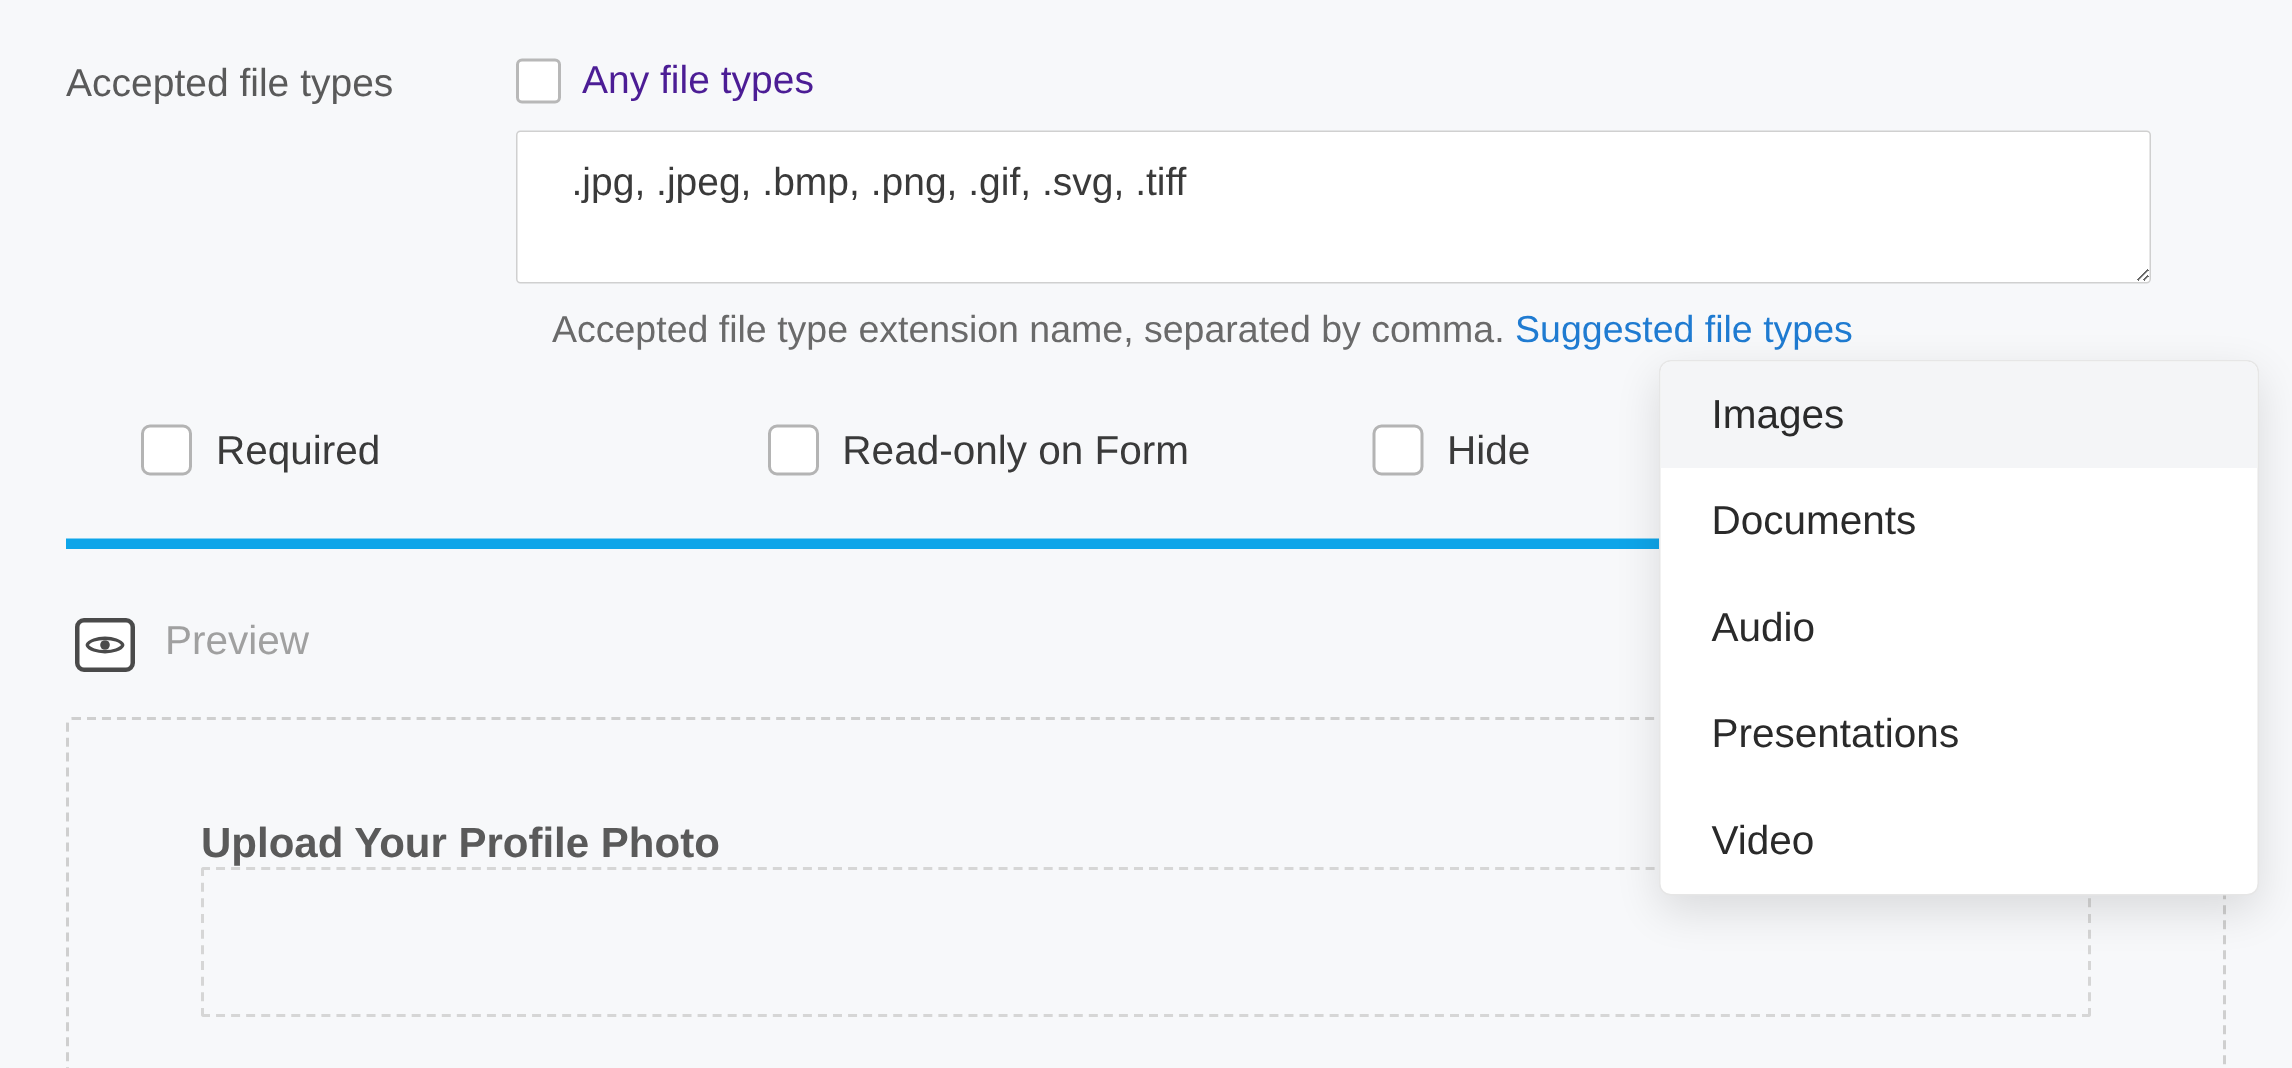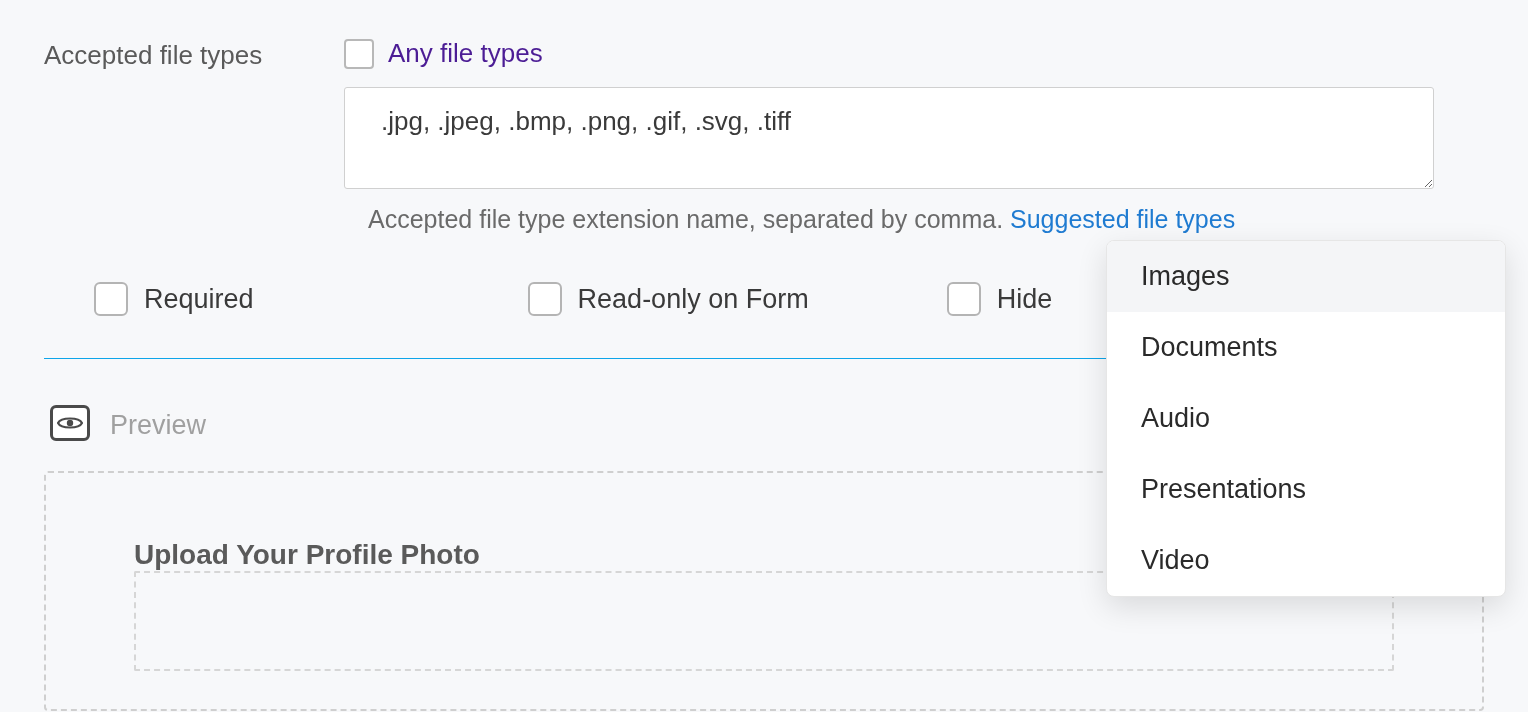--- a/index.html
+++ b/index.html
@@ -75,37 +75,37 @@
     margin-left: 24px;
   }
   .help-text a.link {
     color: #1f7bd1;
     text-decoration: none;
     cursor: pointer;
   }
   .opts-row {
     display: flex;
     align-items: flex-end;
-    gap: 30px;
+    gap: 14px;
     padding: 48px 50px 42px 50px;
-    border-bottom: 1px solid #0ea5e9;
+    border-bottom: 7px solid #0ea5e9;
     margin: 0 44px;
   }
   .opt {
     display: flex;
     align-items: center;
     gap: 16px;
     color: #3a3a3a;
     font-size: 27px;
   }
   .opt1 { margin-right: 244px; }
   .opt2 { margin-right: 108px; }
   .preview-header {
     display: flex;
-    align-items: flex-end;
+    align-items: flex-start;
     gap: 20px;
     padding: 46px 50px 30px 50px;
   }
   .eye-icon-wrap {
     width: 40px;
     height: 36px;
     border: 3px solid #4a4a4a;
     border-radius: 6px;
     display: flex;
     align-items: center;

